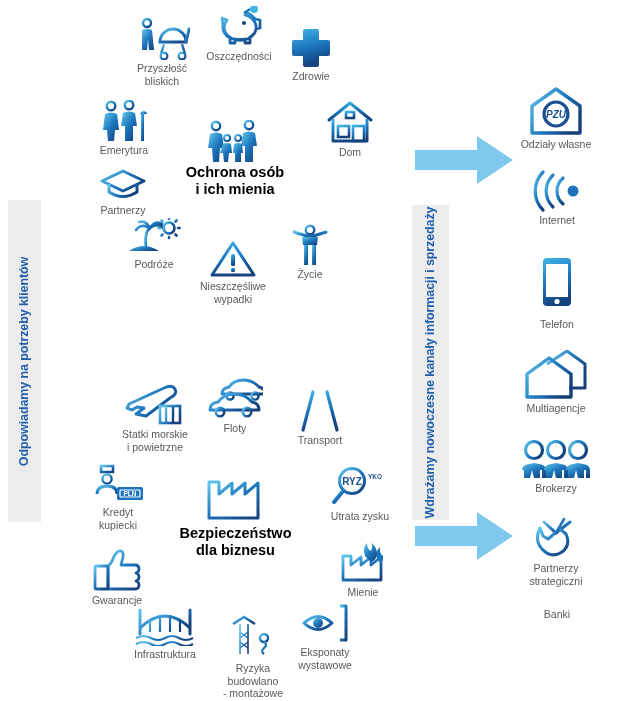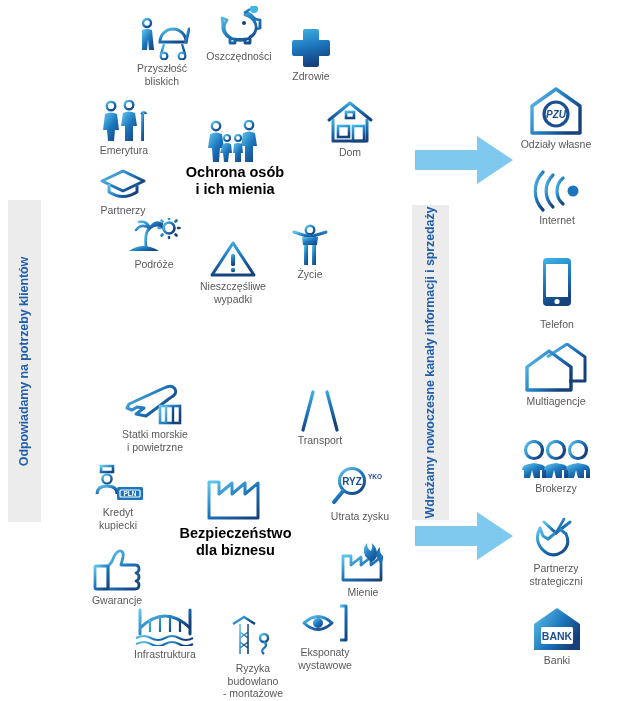--- a/index.html
+++ b/index.html
@@ -257,20 +257,37 @@
       <svg width="62" height="44" viewBox="0 0 62 44">
         <path d="M5 22 L40 6 q8-4 11 1 q3 5-5 9 L22 34 L12 32 L20 26 L13 25 L8 28 L3 26 Z" fill="none" stroke="url(#gBlueR)" stroke-width="3" stroke-linejoin="round"></path>
         <rect x="36" y="24" width="20" height="17" fill="none" stroke="url(#gBlueR)" stroke-width="2.6"></rect>
         <path d="M42 24 v17 M49 24 v17" stroke="url(#gBlueR)" stroke-width="2.4"></path>
       </svg>
     </span>
     <span class="cap">Statki morskie
 i powietrzne</span>
   </div>
 
+  <div class="tile" style="left:202px; top:378px; width:66px;">
+    <span class="glyph">
+      <svg width="56" height="42" viewBox="0 0 56 42">
+        <g transform="translate(12,0)">
+          <path d="M3 16 q0-6 7-7 q5-7 14-7 q10 0 16 7 q6 1 6 7 M3 16 h43" fill="none" stroke="url(#gBlueR)" stroke-width="2.8" stroke-linecap="round"></path>
+          <circle cx="11" cy="18" r="3.6" fill="none" stroke="url(#gBlueR)" stroke-width="2.4"></circle>
+          <circle cx="36" cy="18" r="3.6" fill="none" stroke="url(#gBlueR)" stroke-width="2.4"></circle>
+        </g>
+        <g transform="translate(0,14)">
+          <path d="M3 18 q0-7 8-8 q6-8 16-8 q11 0 18 8 q7 1 7 8 M3 18 h49" fill="none" stroke="url(#gBlueR)" stroke-width="3" stroke-linecap="round"></path>
+          <circle cx="13" cy="20" r="4.2" fill="none" stroke="url(#gBlueR)" stroke-width="2.6"></circle>
+          <circle cx="40" cy="20" r="4.2" fill="none" stroke="url(#gBlueR)" stroke-width="2.6"></circle>
+        </g>
+      </svg>
+    </span>
+    <span class="cap">Floty</span>
+  </div>
 
   <div class="tile" style="left:282px; top:390px; width:76px;">
     <span class="glyph">
       <svg width="46" height="42" viewBox="0 0 46 42">
         <path d="M16 2 L6 40 M30 2 L40 40" fill="none" stroke="url(#gBlue)" stroke-width="3.2" stroke-linecap="round"></path>
         <path d="M23 4 v5 M23 14 v6 M23 25 v6 M23 36 v5" stroke="url(#gBlue)" stroke-width="2.6" stroke-linecap="round"></path>
         <path d="M10 16 h26" stroke="url(#gBlue)" stroke-width="3.4" stroke-linecap="round"></path>
         <path d="M12 12 h22" stroke="url(#gBlue)" stroke-width="2.6" stroke-linecap="round"></path>
       </svg>
     </span>
@@ -410,21 +427,21 @@
     <span class="glyph">
       <svg width="34" height="52" viewBox="0 0 34 52">
         <rect x="3" y="2" width="28" height="48" rx="4" fill="url(#gBlue)"></rect>
         <rect x="6" y="8" width="22" height="33" fill="#ffffff"></rect>
         <circle cx="17" cy="45.5" r="2.6" fill="#ffffff"></circle>
       </svg>
     </span>
     <span class="cap">Telefon</span>
   </div>
 
-  <div class="tile" style="left:508px; top:343px; width:96px;text-align:right;">
+  <div class="tile" style="left:508px; top:350px; width:96px;text-align:right;">
     <span class="glyph">
       <svg width="62" height="50" viewBox="0 0 62 50">
         <path d="M22 14 L42 1 L60 14 V38 H44" fill="none" stroke="url(#gBlueR)" stroke-width="3" stroke-linejoin="round"></path>
         <path d="M2 24 L24 8 L46 24 V47 H2 Z" fill="none" stroke="url(#gBlueR)" stroke-width="3.4" stroke-linejoin="round"></path>
       </svg>
     </span>
     <span class="cap">Multiagencje</span>
   </div>
 
   <div class="tile" style="left:510px; top:440px; width:92px;">
@@ -447,23 +464,16 @@
         <path d="M14 6 L26 17 L40 6" fill="none" stroke="url(#gBlueD)" stroke-width="3" stroke-linecap="round"></path>
         <path d="M10 12 q-6 12 2 21 q9 10 20 3 q9-7 4-18 l-6-5 -12 10 -5-3 z" fill="none" stroke="url(#gBlueD)" stroke-width="3" stroke-linejoin="round"></path>
         <path d="M34 3 L26 17" stroke="url(#gBlueD)" stroke-width="2.6" stroke-linecap="round"></path>
       </svg>
     </span>
     <span class="cap">Partnerzy
 strategiczni</span>
   </div>
 
   <div class="tile" style="left:522px; top:606px; width:70px;">
-    <span class="glyph">
-      <svg width="52" height="46" viewBox="0 0 52 46">
-        <path d="M3 18 L26 2 L49 18 V44 H3 Z" fill="url(#gBlueR)"></path>
-        <rect x="10" y="21" width="32" height="17" rx="1.5" fill="#ffffff"></rect>
-        <text x="26" y="34" text-anchor="middle" fill="#1B4F91" font-family="Liberation Sans, sans-serif" font-size="10.5" font-weight="bold">BANK</text>
-      </svg>
-    </span>
     <span class="cap">Banki</span>
   </div>
 
 </div>
 
 </body></html>

